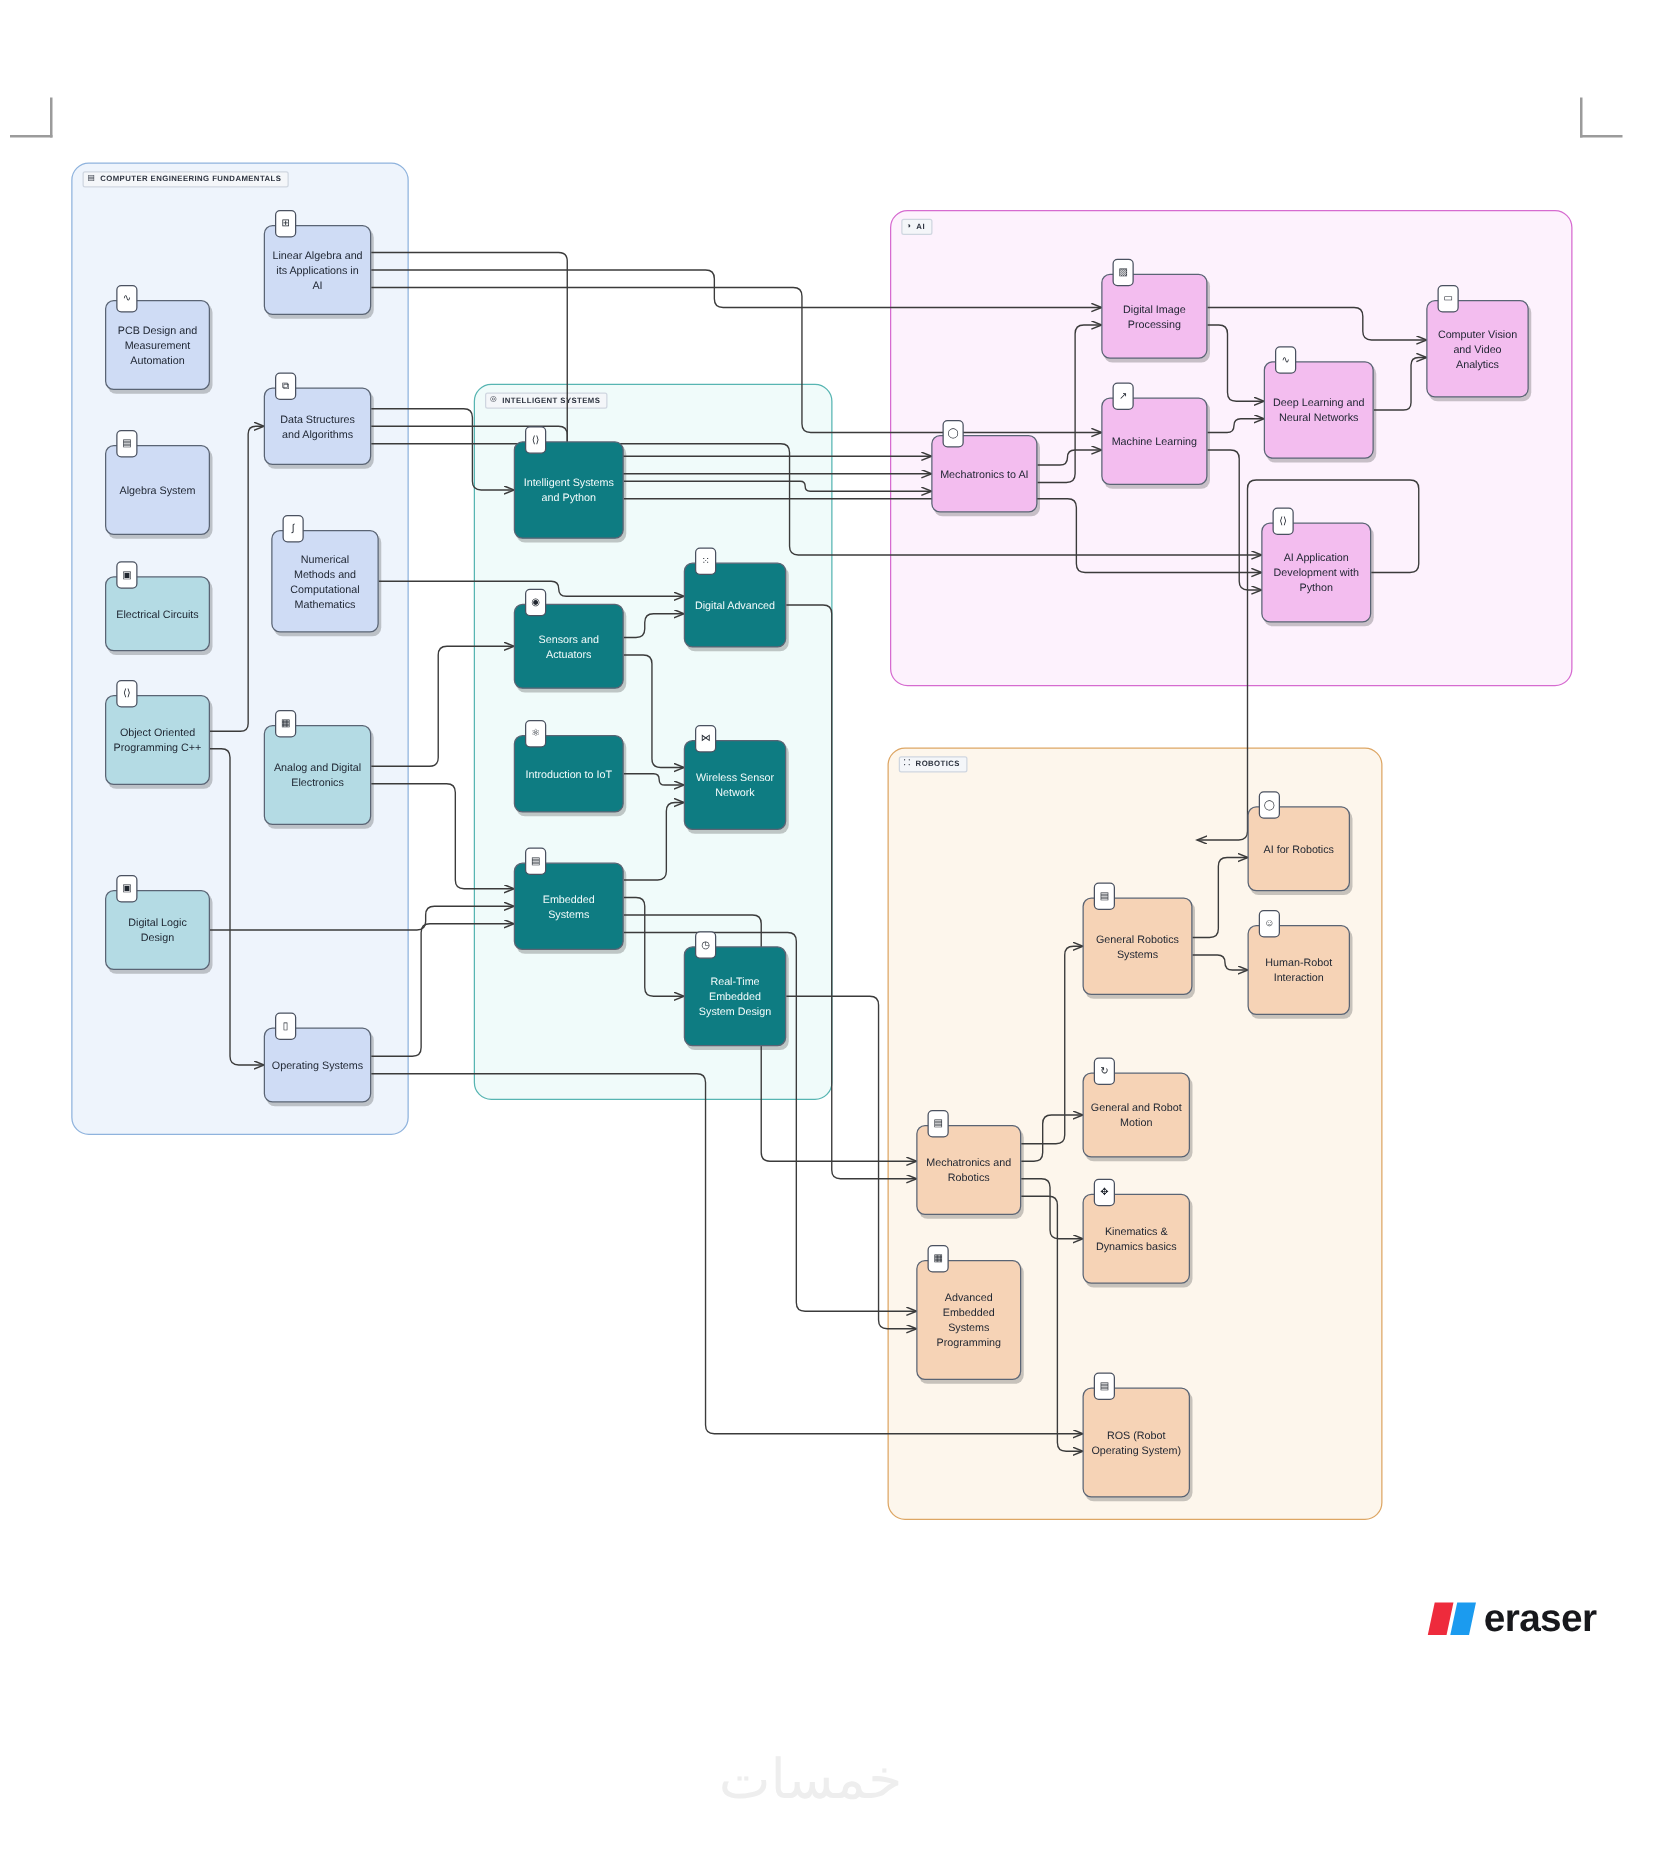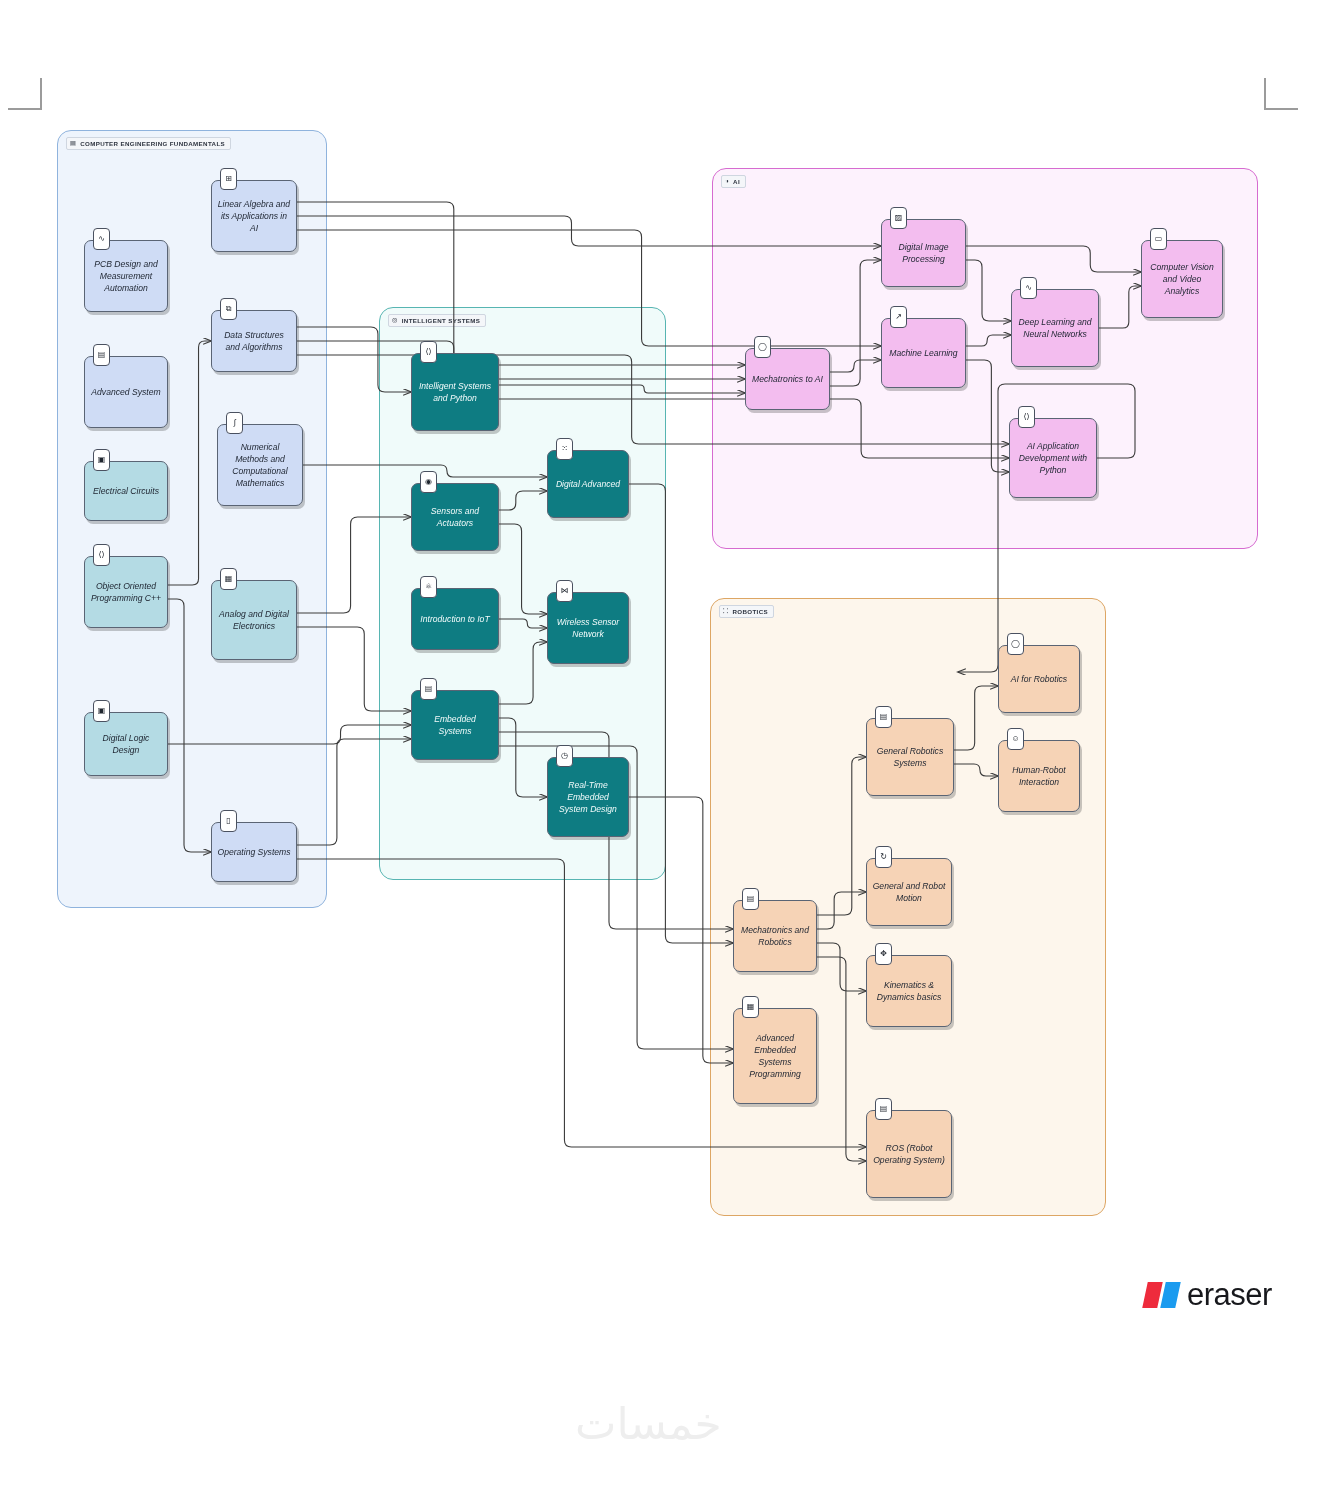--- a/index.html
+++ b/index.html
@@ -35,40 +35,40 @@
     border-radius:7px;
     border:1px solid #5a6474;
     box-shadow:2px 3px 0 rgba(60,60,60,.28);
     display:flex;align-items:center;justify-content:center;
     text-align:center;
     font-size:8.6px;line-height:12px;
     padding:4px 5px;
     color:#1d2430;
     z-index:5;
   }
-  .node .lbl{display:block;width:100%;font-style:italic;}
+  .node .lbl{display:block;width:100%;}
   .node .icon{
     position:absolute;left:8px;top:-13px;
     width:17px;height:22px;
     background:#ffffff;border:1px solid #4a5160;border-radius:4px;
     display:flex;align-items:center;justify-content:center;
     font-size:8px;color:#20262f;
     z-index:7;box-sizing:border-box;
   }
   .node.dark{color:#f2fbfb;}
 
   
   svg#edges{position:absolute;left:0;top:0;width:1339px;height:1489px;z-index:2;overflow:visible;}
   svg#edges path{fill:none;stroke:#3b3b3b;stroke-width:1.1;}
 
   
   #eraser{position:absolute;display:flex;align-items:center;gap:9px;}
   #eraser .mark{display:flex;gap:3px;}
   #eraser .mark span{display:block;width:15px;height:26px;transform:skewX(-12deg);}
-  #eraser .word{font-size:31px;font-weight:400;color:#17181c;letter-spacing:-.5px;}
+  #eraser .word{font-size:31px;font-weight:700;color:#17181c;letter-spacing:-.5px;}
   #watermark{
     position:absolute;font-size:44px;color:#eeeeee;
     font-family:"DejaVu Sans",sans-serif;direction:rtl;
     letter-spacing:2px;user-select:none;
   }
 </style>
 </head>
 <body>
 
 <div id="canvas">
@@ -158,21 +158,21 @@
       </g>
   </svg>
 
   <div id="nodes-layer">
       <div class="node" style="left: 84px; top: 240px; width: 84px; height: 72px; background: rgb(207, 220, 245);">
         <span class="icon">∿</span>
         <span class="lbl">PCB Design and Measurement Automation</span>
       </div>
       <div class="node" style="left: 84px; top: 356px; width: 84px; height: 72px; background: rgb(207, 220, 245);">
         <span class="icon">▤</span>
-        <span class="lbl">Advanced System</span>
+        <span class="lbl">Algebra System</span>
       </div>
       <div class="node" style="left: 84px; top: 461px; width: 84px; height: 60px; background: rgb(180, 219, 228);">
         <span class="icon">▣</span>
         <span class="lbl">Electrical Circuits</span>
       </div>
       <div class="node" style="left: 84px; top: 556px; width: 84px; height: 72px; background: rgb(180, 219, 228);">
         <span class="icon">⟨⟩</span>
         <span class="lbl">Object Oriented Programming C++</span>
       </div>
       <div class="node" style="left: 84px; top: 712px; width: 84px; height: 64px; background: rgb(180, 219, 228);">

